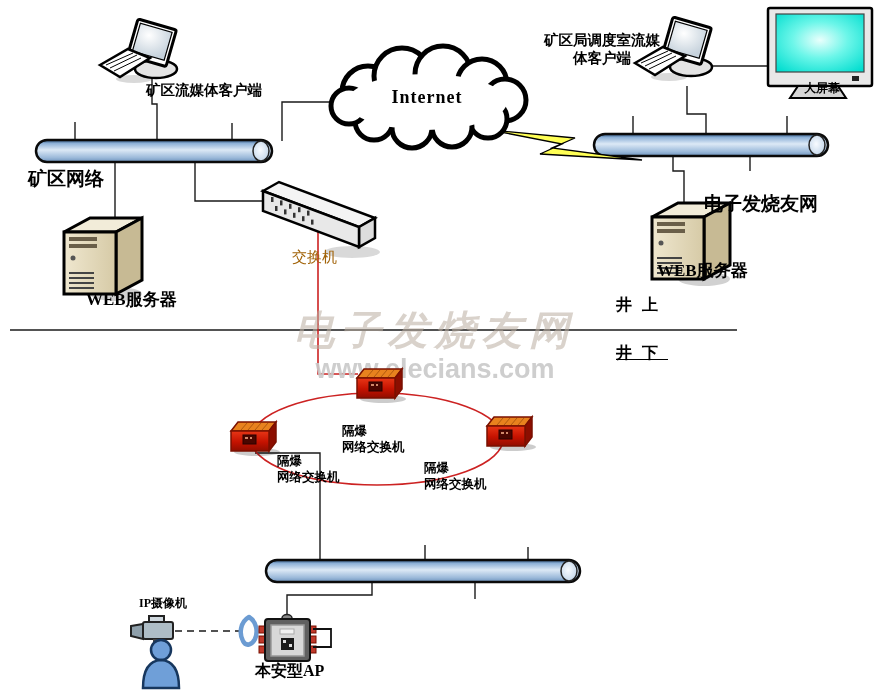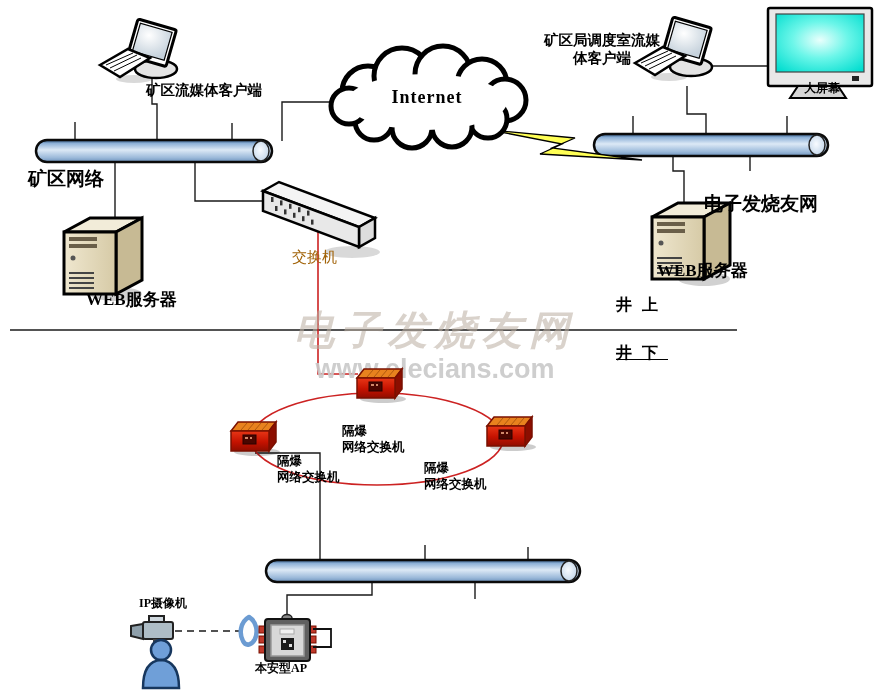--- a/index.html
+++ b/index.html
@@ -247,15 +247,15 @@
 网络交换机</div>
 
 <div class="lbl ring" style="left:277px;top:425px;width:80px;">隔爆
 网络交换机</div>
 
 <div class="lbl ring" style="left:424px;top:432px;width:80px;">隔爆
 网络交换机</div>
 
 <div class="lbl" style="left:139px;top:596px;font-size:12px;font-weight:700;">IP摄像机</div>
 
-<div class="lbl" style="left:255px;top:661px;font-size:12px;font-weight:700;">本安型AP</div>
+<div class="lbl" style="left:255px;top:661px;font-size:16px;font-weight:700;">本安型AP</div>
 
 </div>
 
 </body></html>

